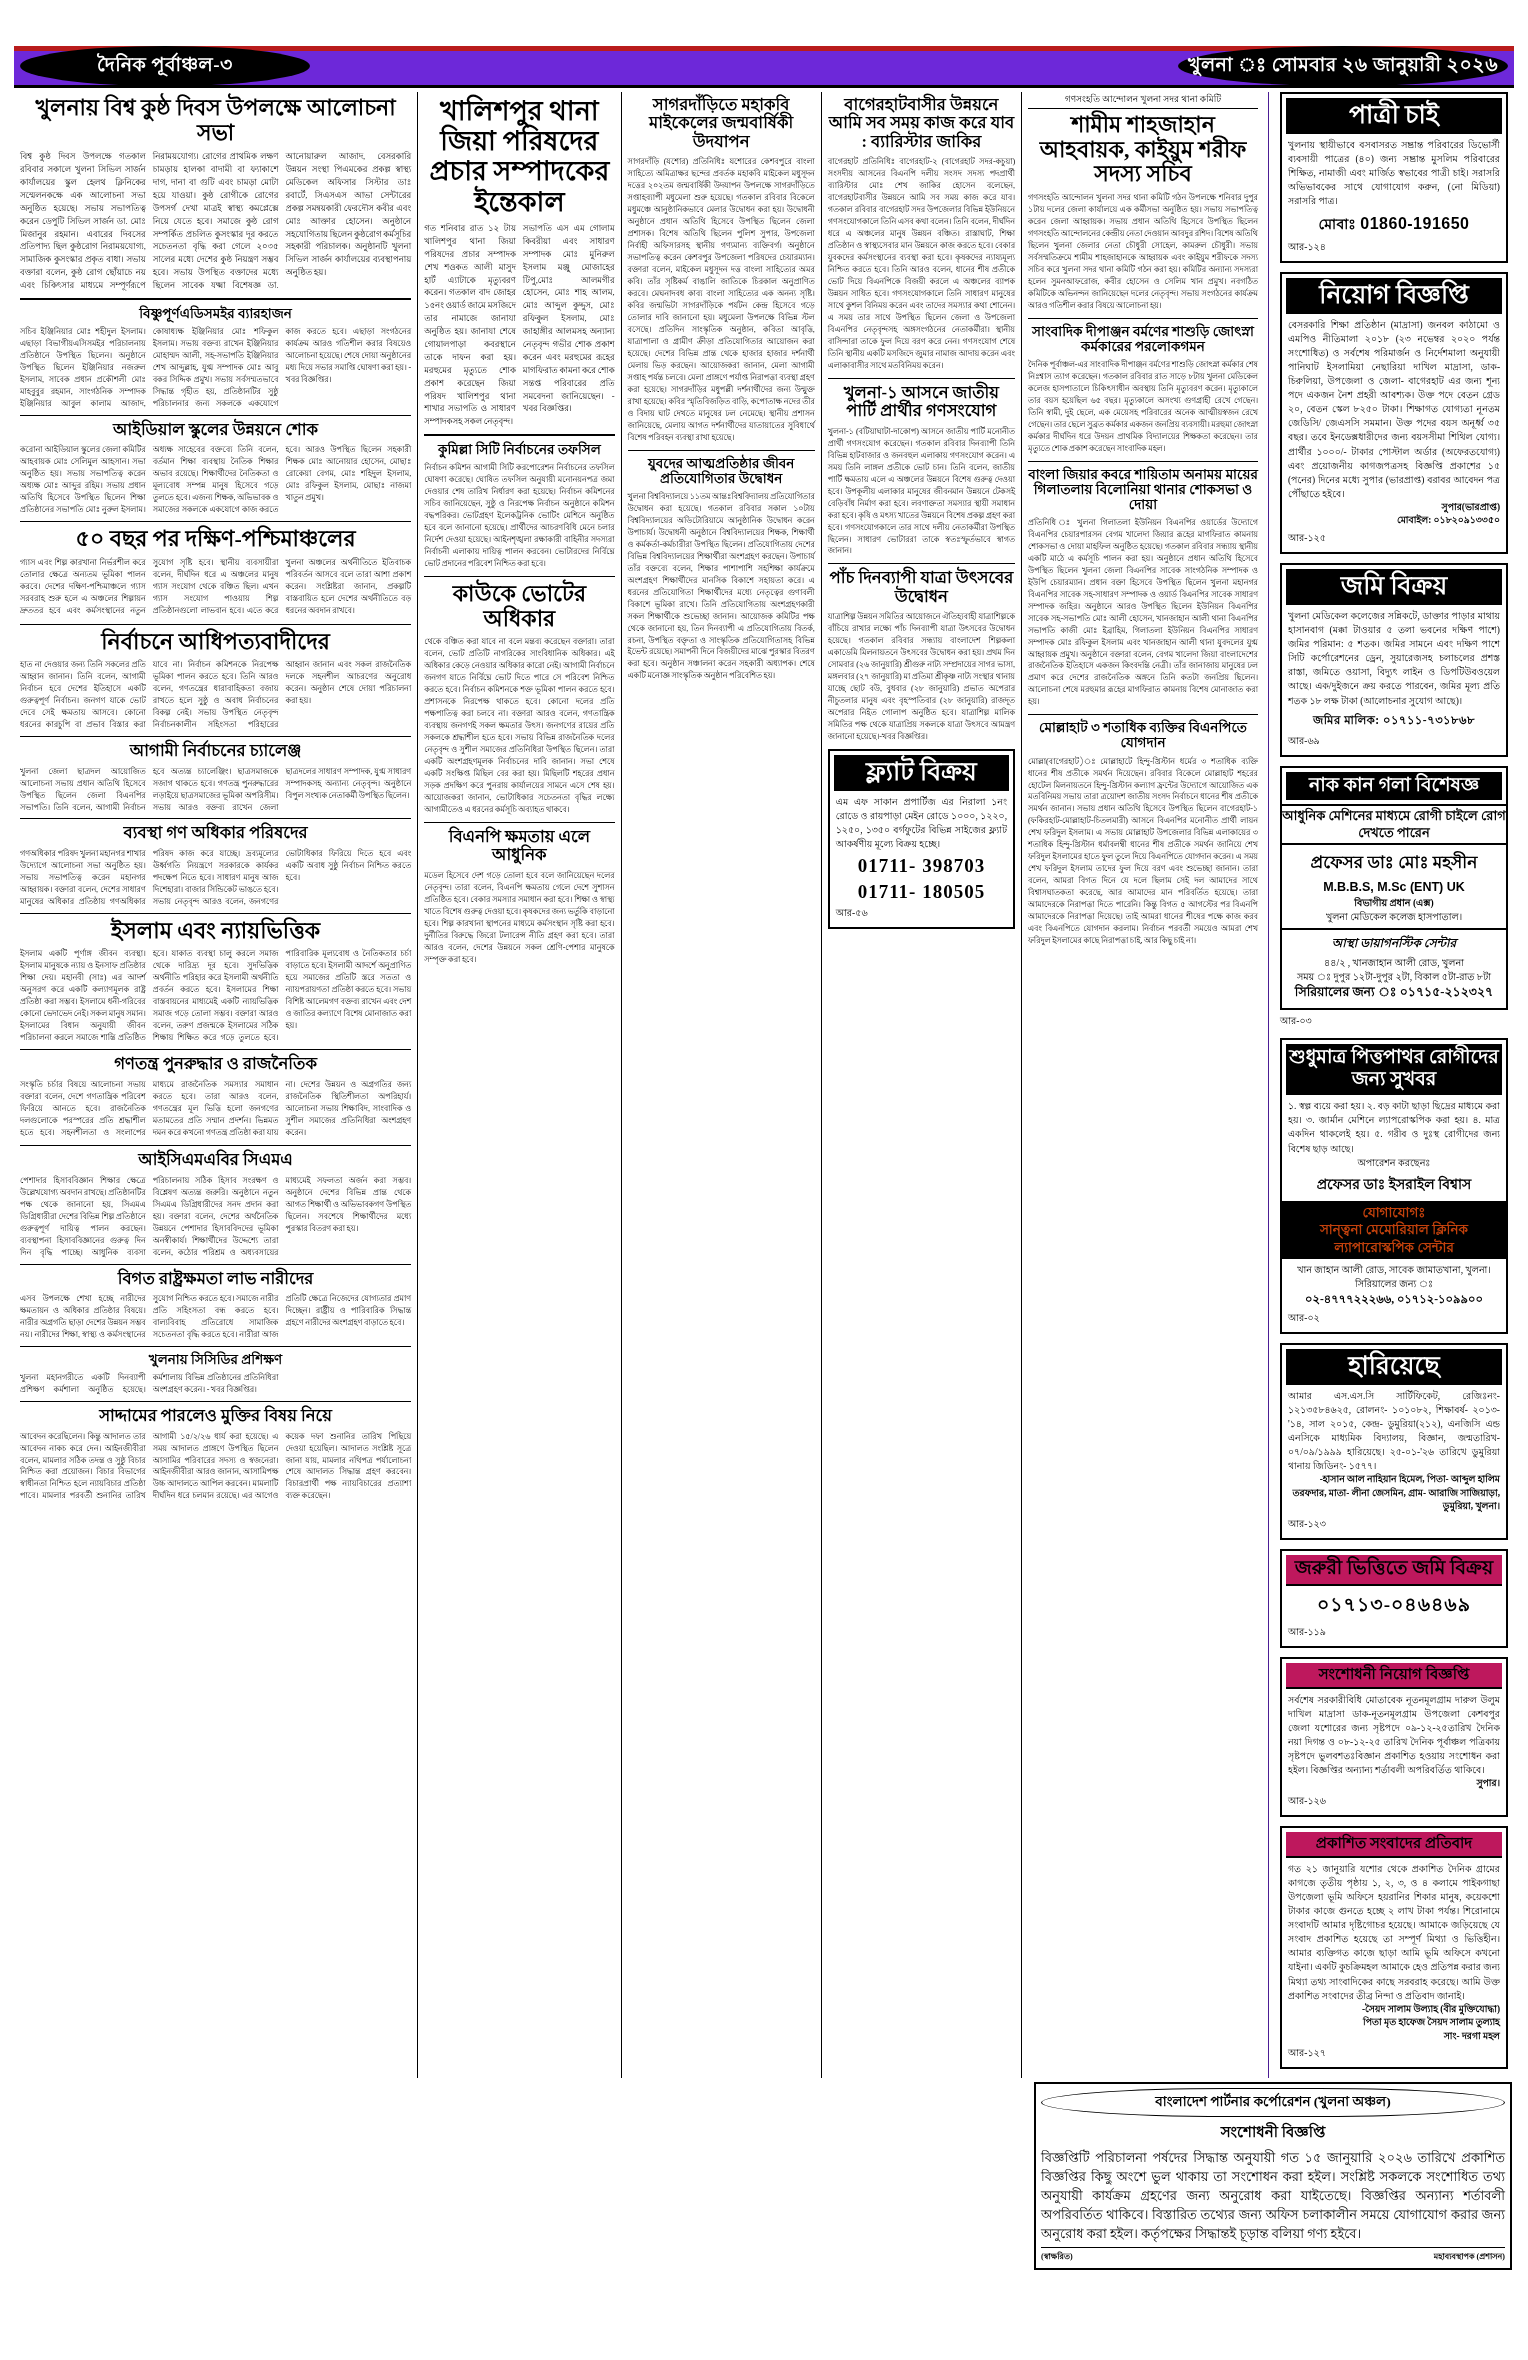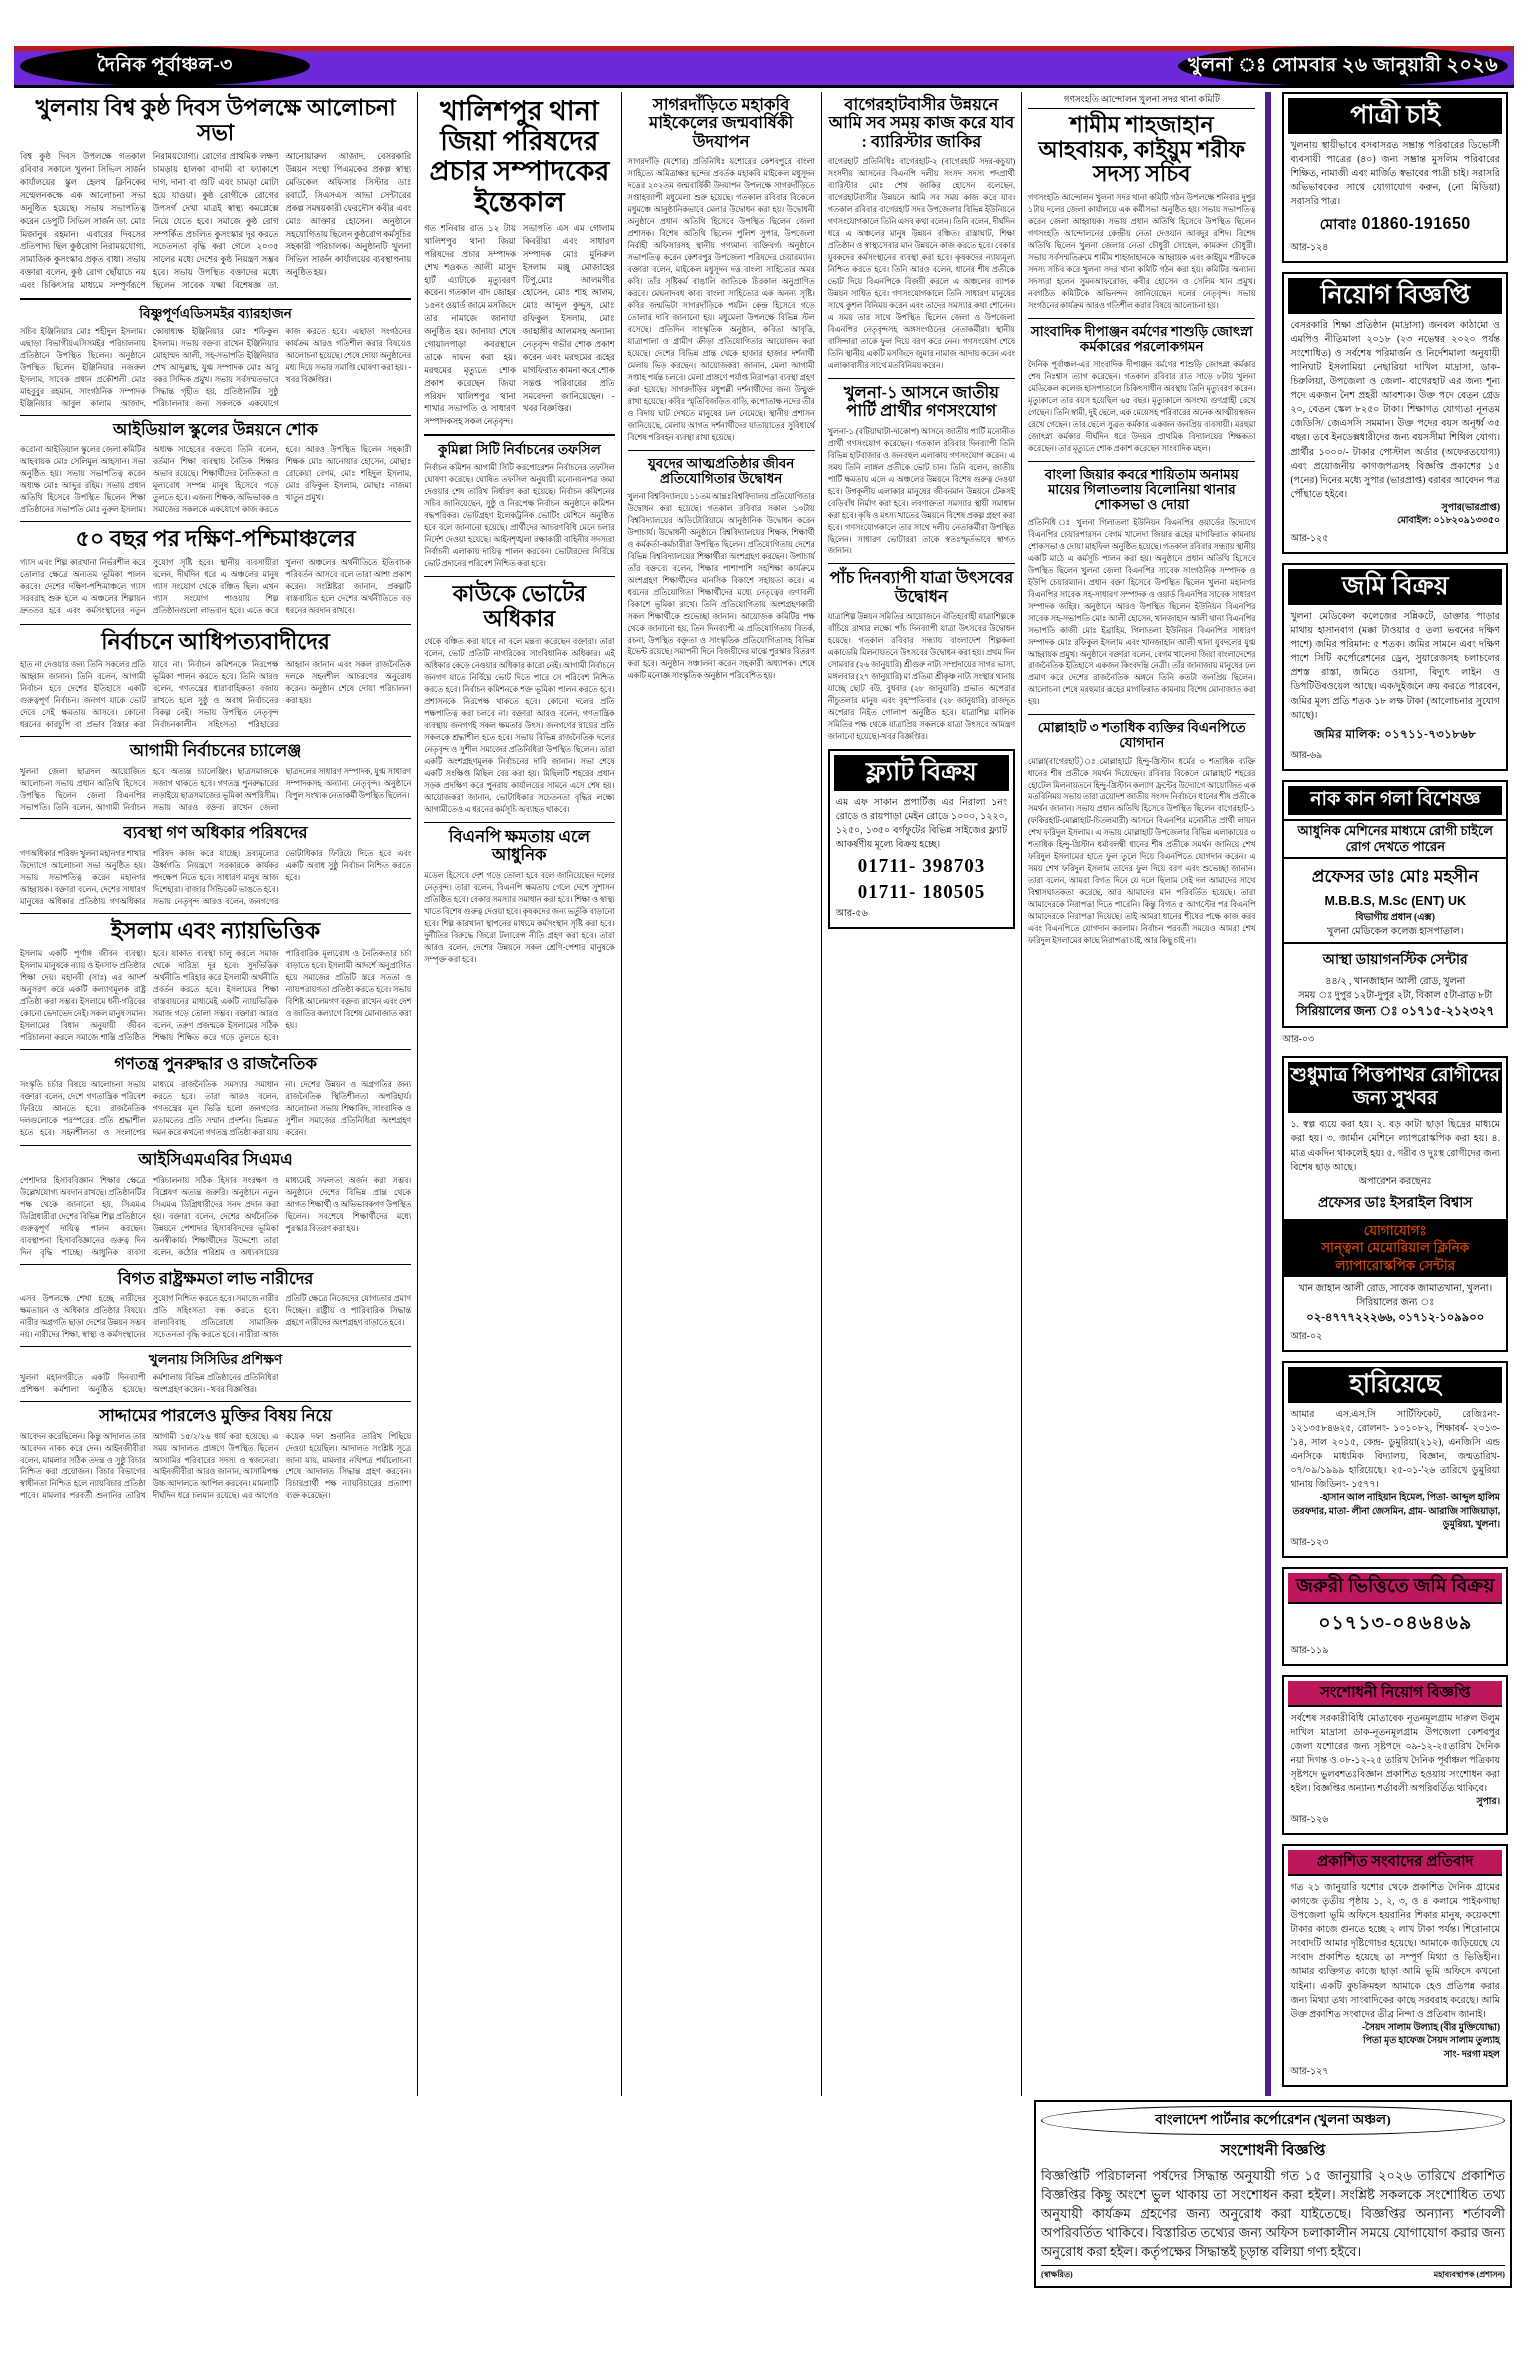--- a/index.html
+++ b/index.html
@@ -375,21 +375,21 @@
         <hr class="rule">
 
         <div class="hl hl-sm">বাংলা জিয়ার কবরে শায়িতাম অনাময় মায়ের গিলাতলায় বিলোনিয়া থানার শোকসভা ও দোয়া</div>
         <p class="body">প্রতিনিধি ঃ খুলনা গিলাতলা ইউনিয়ন বিএনপির ওয়ার্ডের উদ্যোগে বিএনপির চেয়ারপারসন বেগম খালেদা জিয়ার রূহের মাগফিরাত কামনায় শোকসভা ও দোয়া মাহফিল অনুষ্ঠিত হয়েছে। গতকাল রবিবার সন্ধ্যায় স্থানীয় একটি মাঠে এ কর্মসূচি পালন করা হয়। অনুষ্ঠানে প্রধান অতিথি হিসেবে উপস্থিত ছিলেন খুলনা জেলা বিএনপির সাবেক সাংগঠনিক সম্পাদক ও ইউপি চেয়ারম্যান। প্রধান বক্তা হিসেবে উপস্থিত ছিলেন খুলনা মহানগর বিএনপির সাবেক সহ-সাধারণ সম্পাদক ও ওয়ার্ড বিএনপির সাবেক সাধারণ সম্পাদক জহির। অনুষ্ঠানে আরও উপস্থিত ছিলেন ইউনিয়ন বিএনপির সাবেক সহ-সভাপতি মোঃ আলী হোসেন, খানজাহান আলী থানা বিএনপির সভাপতি কাজী মোঃ ইব্রাহিম, গিলাতলা ইউনিয়ন বিএনপির সাধারণ সম্পাদক মোঃ রফিকুল ইসলাম এবং খানজাহান আলী থানা যুবদলের যুগ্ম আহ্বায়ক প্রমুখ। অনুষ্ঠানে বক্তারা বলেন, বেগম খালেদা জিয়া বাংলাদেশের রাজনৈতিক ইতিহাসে একজন কিংবদন্তি নেত্রী। তাঁর জানাজায় মানুষের ঢল প্রমাণ করে দেশের রাজনৈতিক অঙ্গনে তিনি কতটা জনপ্রিয় ছিলেন। আলোচনা শেষে মরহুমার রূহের মাগফিরাত কামনায় বিশেষ মোনাজাত করা হয়।</p>
         <hr class="rule">
 
         <div class="hl hl-sm">মোল্লাহাট ৩ শতাধিক ব্যক্তির বিএনপিতে যোগদান</div>
         <p class="body">মোল্লা(বাগেরহাট)ঃ মোল্লাহাটে হিন্দু-খ্রিস্টান ধর্মের ৩ শতাধিক ব্যক্তি ধানের শীষ প্রতীকে সমর্থন দিয়েছেন। রবিবার বিকেলে মোল্লাহাট শহরের হোটেল মিলনায়তনে হিন্দু-খ্রিস্টান কল্যাণ ফ্রন্টের উদ্যোগে আয়োজিত এক মতবিনিময় সভায় তারা ত্রয়োদশ জাতীয় সংসদ নির্বাচনে ধানের শীষ প্রতীকে সমর্থন জানান। সভায় প্রধান অতিথি হিসেবে উপস্থিত ছিলেন বাগেরহাট-১ (ফকিরহাট-মোল্লাহাট-চিতলমারী) আসনে বিএনপির মনোনীত প্রার্থী লায়ন শেখ ফরিদুল ইসলাম। এ সভায় মোল্লাহাট উপজেলার বিভিন্ন এলাকায়ের ৩ শতাধিক হিন্দু-খ্রিস্টান ধর্মাবলম্বী ধানের শীষ প্রতীকে সমর্থন জানিয়ে শেখ ফরিদুল ইসলামের হাতে ফুল তুলে দিয়ে বিএনপিতে যোগদান করেন। এ সময় শেখ ফরিদুল ইসলাম তাদের ফুল দিয়ে বরণ এবং শুভেচ্ছা জানান। তারা বলেন, আমরা বিগত দিনে যে দলে ছিলাম সেই দল আমাদের সাথে বিশ্বাসঘাতকতা করেছে, আর আমাদের মান পরিবর্তিত হয়েছে। তারা আমাদেরকে নিরাপত্তা দিতে পারেনি। কিন্তু বিগত ৫ আগস্টের পর বিএনপি আমাদেরকে নিরাপত্তা দিয়েছে। তাই আমরা ধানের শীষের পক্ষে কাজ করব এবং বিএনপিতে যোগদান করলাম। নির্বাচন পরবর্তী সময়েও আমরা শেখ ফরিদুল ইসলামের কাছে নিরাপত্তা চাই, আর কিছু চাই না।</p>
       </div>
 
-      <div style="width:236px; border-left:6px solid #4c1d95; padding-left:11px;">
+      <div style="width:236px; border-left:1px solid #4c1d95; padding-left:11px;">
 
         <div class="ad">
           <div class="ad-title">পাত্রী চাই</div>
           <div class="ad-body">খুলনায় স্থায়ীভাবে বসবাসরত সম্ভ্রান্ত পরিবারের ডিভোর্সী ব্যবসায়ী পাত্রের (৪০) জন্য সম্ভ্রান্ত মুসলিম পরিবারের শিক্ষিত, নামাজী এবং মার্জিত স্বভাবের পাত্রী চাই। সরাসরি অভিভাবকের সাথে যোগাযোগ করুন, (নো মিডিয়া) সরাসরি পাত্র।</div>
           <div class="ad-phone">
             <span>মোবাঃ</span>
             <span style="font-family:'Liberation Sans',sans-serif;font-size:16px;">01860-191650</span>
           </div>
           <div class="ad-ref">আর-১২৪</div>
         </div>
@@ -416,21 +416,21 @@
         </div>
 
         <div class="ad">
           <div class="ad-title sm">নাক কান গলা বিশেষজ্ঞ</div>
           <div class="ad-sub">আধুনিক মেশিনের মাধ্যমে রোগী চাইলে রোগ দেখতে পারেন</div>
           <div class="ad-name">প্রফেসর ডাঃ মোঃ মহসীন</div>
           <div class="ad-mono">M.B.B.S, M.Sc (ENT) UK</div>
           <div class="ad-line bold">বিভাগীয় প্রধান (এক্স)</div>
           <div class="ad-line">খুলনা মেডিকেল কলেজ হাসপাতাল।</div>
           <hr class="ad-rule">
-          <div class="ad-name" style="font-size:14px;">আস্থা ডায়াগনস্টিক সেন্টার</div>
+          <div class="ad-name" style="font-size:12px;font-style:italic;">আস্থা ডায়াগনস্টিক সেন্টার</div>
           <div class="ad-line">৪৪/২ , খানজাহান আলী রোড, খুলনা</div>
           <div class="ad-line">সময় ঃ দুপুর ১২টা-দুপুর ২টা, বিকাল ৫টা-রাত ৮টা</div>
           <div class="ad-line bold" style="font-size:12.5px;">সিরিয়ালের জন্য ঃ ০১৭১৫-২১২৩২৭</div>
         </div>
         <div class="ad-ref" style="margin:-5px 0 9px 0;">আর-০৩</div>
 
         <div class="ad">
           <div class="ad-title sm">শুধুমাত্র পিত্তপাথর রোগীদের জন্য সুখবর</div>
           <div class="ad-body">১. স্বল্প ব্যয়ে করা হয়। ২. বড় কাটা ছাড়া ছিদ্রের মাধ্যমে করা হয়। ৩. জার্মান মেশিনে ল্যাপরোস্কপিক করা হয়। ৪. মাত্র একদিন থাকলেই হয়। ৫. গরীব ও দুঃস্থ রোগীদের জন্য বিশেষ ছাড় আছে।</div>
           <div class="ad-line">অপারেশন করছেনঃ</div>

